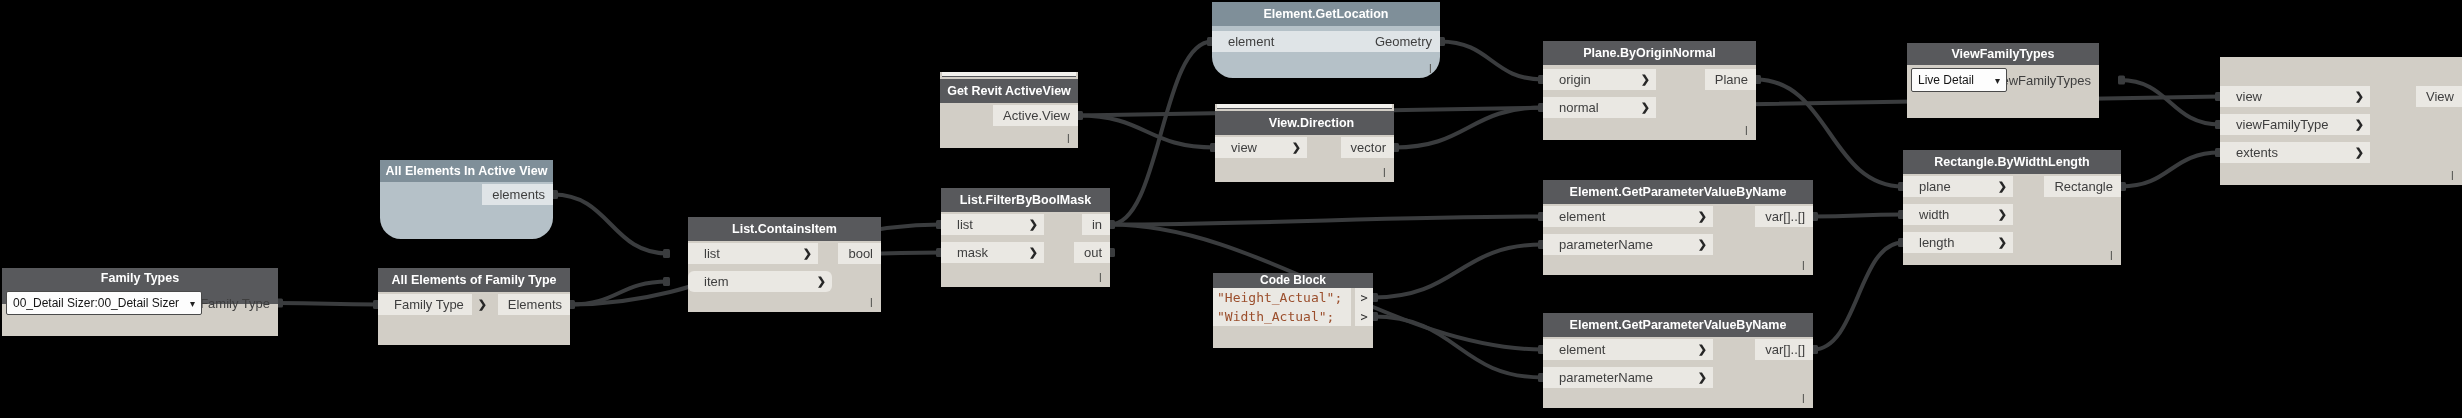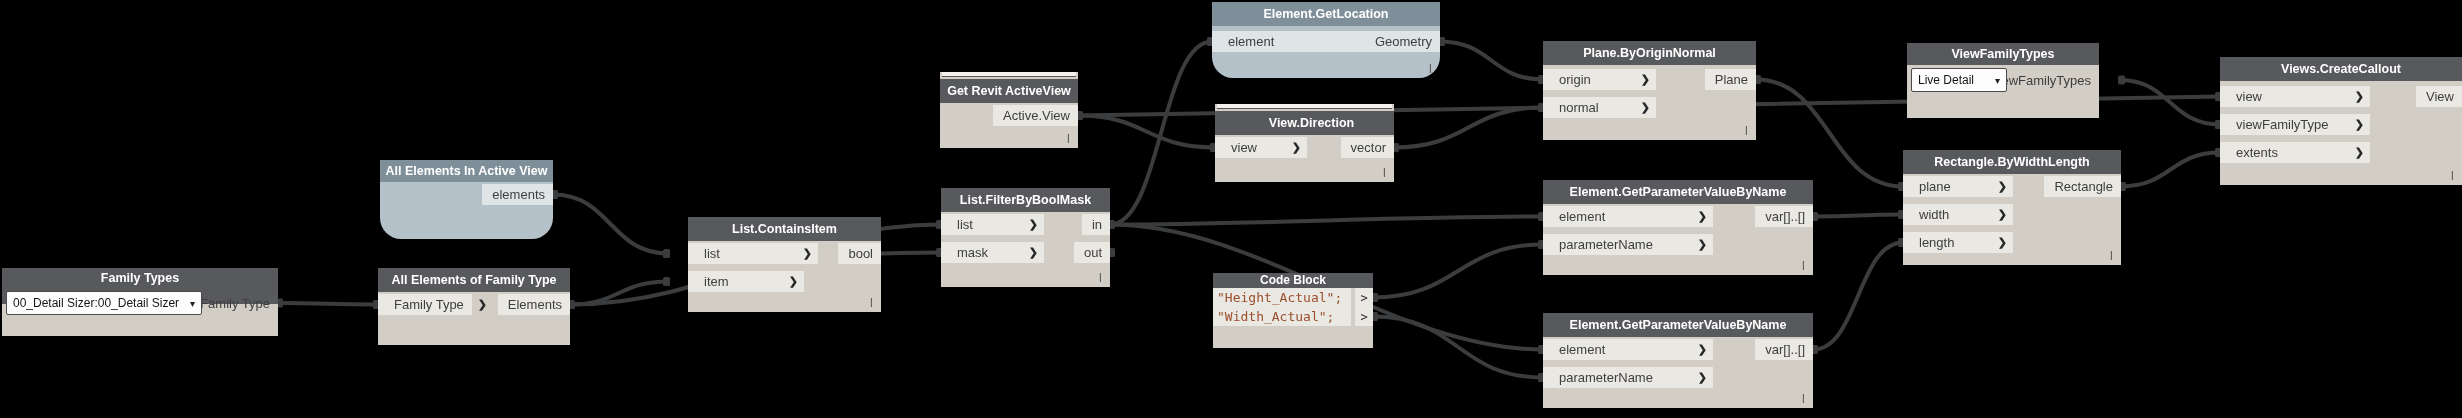--- a/index.html
+++ b/index.html
@@ -117,21 +117,21 @@
         <div class="pout" style="top: 26px; height: 21px;">
           <span>Elements</span>
         </div>
       </div>
       <div class="node" style="left: 668px; top: 217px; width: 193px; height: 95px; margin-left: 20px;">
         <div class="hd" style="top: 0px; height: 24px; line-height: 24px;">List.ContainsItem</div>
         <div class="pin" style="top: 26px; height: 21px; width: 130px;">
           <span>list</span>
           <span class="chev">❯</span>
         </div>
-        <div class="pin" style="top: 54px; height: 21px; width: 116px;">
+        <div class="pin" style="top: 54px; height: 21px; width: 144px; border-radius: 6px;">
           <span>item</span>
           <span class="chev">❯</span>
         </div>
         <div class="pout" style="top: 26px; height: 21px;">
           <span>bool</span>
         </div>
         <div class="lace">I</div>
       </div>
       <div class="node" style="left: 940px; top: 72px; width: 138px; height: 76px;">
         <div class="stack"></div>
@@ -259,21 +259,20 @@
         <div class="pin" style="top: 82px; height: 21px; width: 110px;">
           <span>length</span>
           <span class="chev">❯</span>
         </div>
         <div class="pout" style="top: 26px; height: 21px;">
           <span>Rectangle</span>
         </div>
         <div class="lace">I</div>
       </div>
       <div class="node" style="left: 2220px; top: 57px; width: 242px; height: 128px;">
-        <div class="hd" style="top: 0px; height: 24px; line-height: 24px;">Views.CreateCallout</div>
         <div class="pin" style="top: 29px; height: 21px; width: 150px;">
           <span>view</span>
           <span class="chev">❯</span>
         </div>
         <div class="pin" style="top: 57px; height: 21px; width: 150px;">
           <span>viewFamilyType</span>
           <span class="chev">❯</span>
         </div>
         <div class="pin" style="top: 85px; height: 21px; width: 150px;">
           <span>extents</span>

